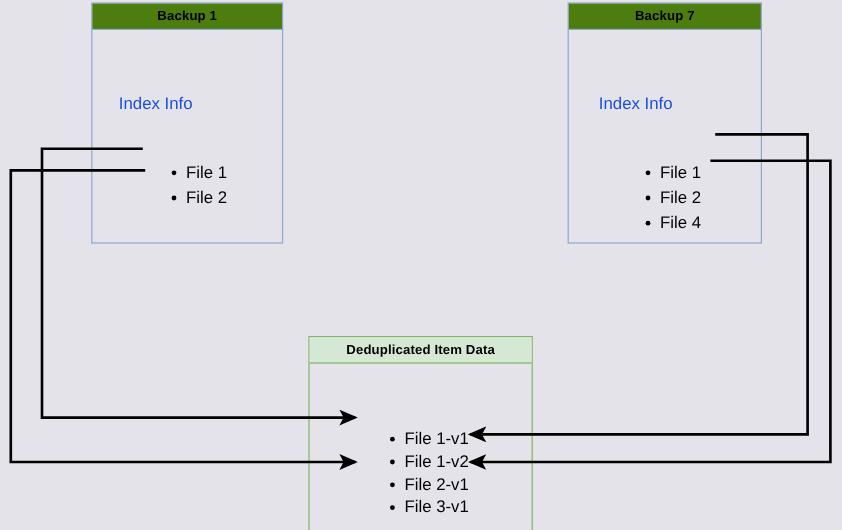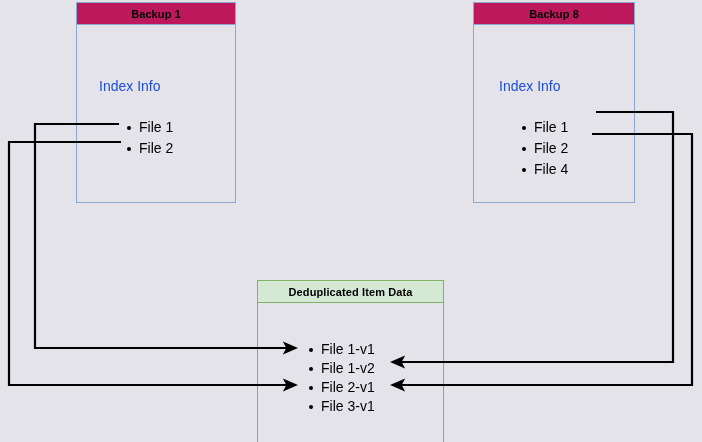--- a/index.html
+++ b/index.html
@@ -50,21 +50,21 @@
     border-bottom: 1.5px solid;
     display: flex;
     align-items: center;
     justify-content: center;
     font-size: 11px;
     font-weight: bold;
     color: #000000;
     letter-spacing: 0.1px;
   }
   .hdr-blue {
-    background: #be185d;
+    background: #4d7c0f;
     border-bottom-color: #8aa8d0;
   }
   .hdr-green {
     background: #d5e8d4;
     border-bottom-color: #82b366;
   }
   .box-body {
     position: absolute;
     left: 0;
     top: 22px;
@@ -72,21 +72,21 @@
     bottom: 0;
   }
   .index-label {
     position: absolute;
     font-size: 14px;
     color: #1d4ed8;
     white-space: nowrap;
   }
   .file-list {
     position: absolute;
-    margin: 0;
+    margin: 16px;
     padding: 0;
     list-style: none;
     text-align: right;
   }
   .file-item {
     position: relative;
     font-size: 14px;
     color: #000;
     white-space: nowrap;
     height: 21px;
@@ -121,21 +121,21 @@
     <div class="box-body">
       <div class="index-label" style="left:22px; top:53px;">Index Info</div>
       <ul class="file-list" style="left:48px; top:92px;">
         <li class="file-item">File 1</li>
         <li class="file-item">File 2</li>
       </ul>
     </div>
   </div>
 
   <div class="box box-blue" style="left:473px; top:2px; width:162px; height:201px;">
-    <div class="box-header hdr-blue">Backup 8</div>
+    <div class="box-header hdr-blue">Backup 7</div>
     <div class="box-body">
       <div class="index-label" style="left:25px; top:53px;">Index Info</div>
       <ul class="file-list" style="left:46px; top:92px;">
         <li class="file-item">File 1</li>
         <li class="file-item">File 2</li>
         <li class="file-item">File 4</li>
       </ul>
     </div>
   </div>
 

